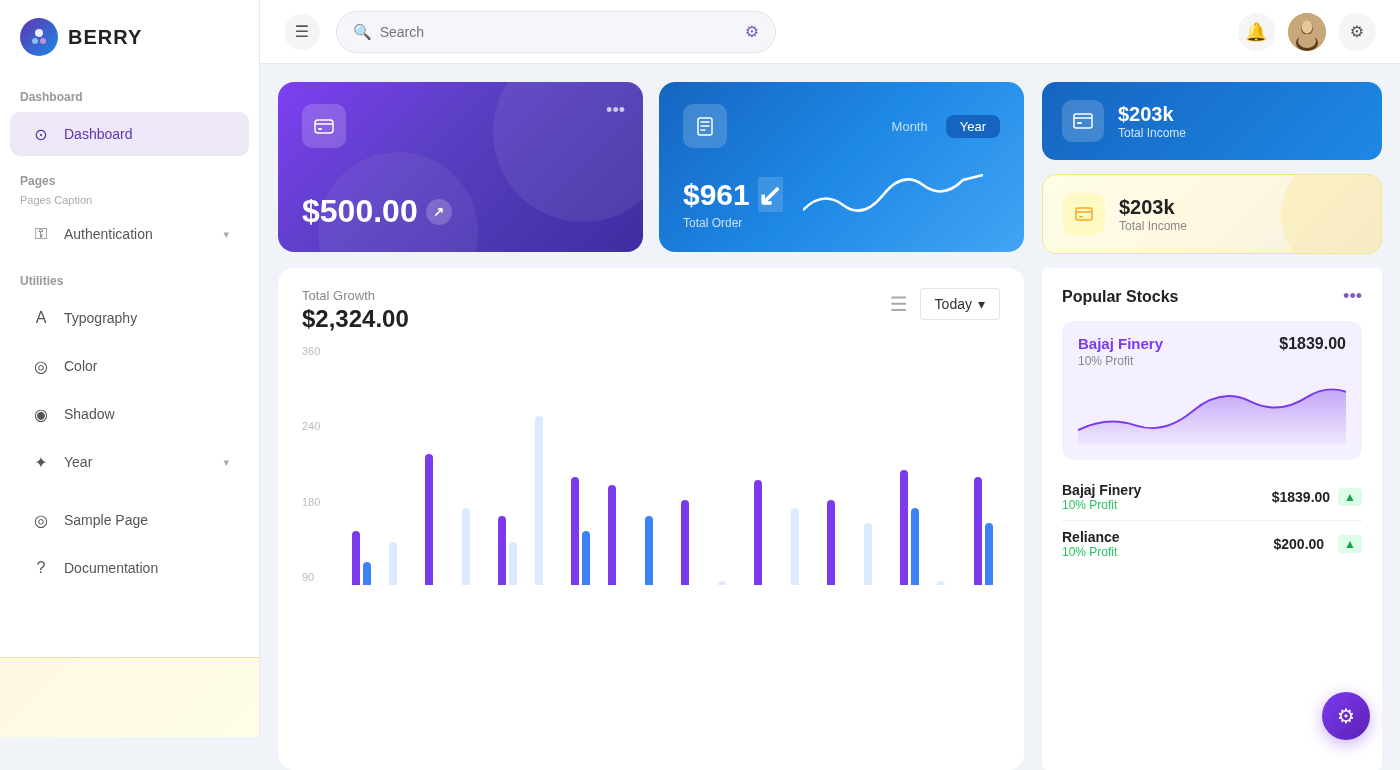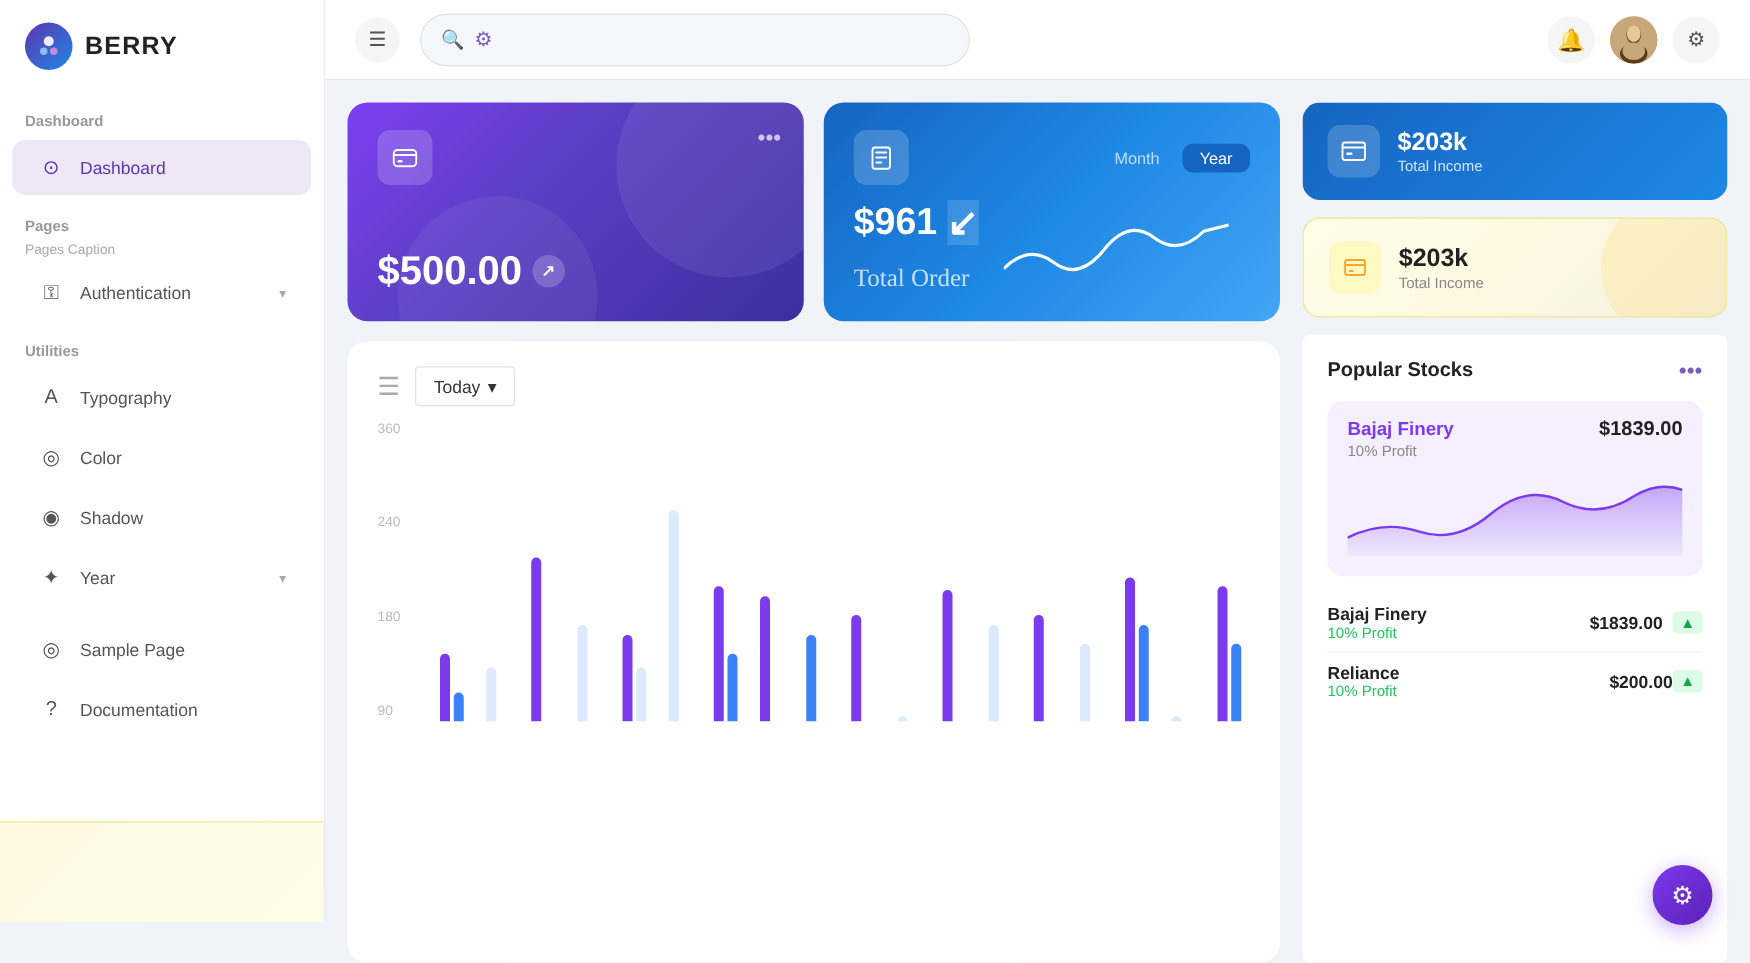--- a/index.html
+++ b/index.html
@@ -259,21 +259,21 @@
       font-weight: 500;
     }
     .tab-btn.inactive { background: transparent; color: rgba(255,255,255,0.7); text-align: center; }
     .tab-btn.active-tab { background: #1565c0; color: #fff; }
     .card-order-content {
       display: flex; align-items: flex-end; justify-content: space-between;
       margin-top: 12px; flex: 1;
     }
     .card-order-left { display: flex; flex-direction: column; }
     .card-order-amount { font-size: 30px; font-weight: 700; display: flex; align-items: center; gap: 8px; }
-    .card-order-label { font-size: 20px; color: rgba(255,255,255,0.75); margin-top: 16px; font-family: Liberation Serif, serif; }
+    .card-order-label { font-size: 12px; color: rgba(255,255,255,0.75); margin-top: 4px; }
     .wave-chart { flex: 1; display: flex; align-items: flex-end; padding-left: 20px; }
     .wave-chart svg { width: 180px; height: 70px; }
 
     
     .chart-section {
       background: #fff;
       border-radius: 16px;
       padding: 20px 24px;
       flex: 1;
       min-height: 0;
@@ -502,20 +502,21 @@
 </div>
 
 <div class="main-wrapper">
 
   <div class="header">
     <button class="hamburger-btn">
       <span>☰</span>
     </button>
     <div class="search-bar">
       <span style="color:#aaa; font-size:15px;">🔍</span>
+      <input type="text" placeholder="Search" style="">
       <span class="filter-icon">⚙</span>
     </div>
     <div class="header-spacer"></div>
     <div class="header-actions">
       <button class="notif-btn">
         <span>🔔</span>
       </button>
       <div class="avatar">
         <svg viewBox="0 0 38 38" fill="none" xmlns="http://www.w3.org/2000/svg">
           <circle cx="19" cy="19" r="19" fill="#c8a87a"></circle>
@@ -581,20 +582,24 @@
               <svg viewBox="0 0 180 70" fill="none" xmlns="http://www.w3.org/2000/svg">
                 <path d="M0 50 Q20 30 40 45 Q60 60 80 35 Q100 10 120 25 Q140 40 160 20 L180 15" stroke="white" stroke-width="2.5" fill="none"></path>
               </svg>
             </div>
           </div>
         </div>
       </div>
 
       <div class="chart-section">
         <div class="chart-header">
+          <div>
+            <div class="chart-title">Total Growth</div>
+            <div class="chart-amount">$2,324.00</div>
+          </div>
           <div style="display:flex; align-items:center; gap:12px; position:relative;">
             <span style="color:#aaa; font-size:20px; cursor:pointer;">☰</span>
             <button class="today-btn">
               <span>Today</span>
               <span>▾</span>
             </button>
           </div>
         </div>
         <div class="bar-chart-area" id="barChart">
           <div class="chart-y-labels">
@@ -732,21 +737,21 @@
       <div style="display:flex;align-items:center;gap:8px;">
         <span class="stock-price">$1839.00</span>
         <span class="trend-badge-up">▲</span>
       </div>
     </div>
             <div class="stock-row">
       <div>
         <div class="stock-row-name">Reliance</div>
         <div class="stock-row-sub profit">10% Profit</div>
       </div>
-      <div style="display:flex;align-items:center;gap:0;">
+      <div style="display:flex;align-items:center;gap:14px;">
         <span class="stock-price">$200.00</span>
         <span class="trend-badge-up">▲</span>
       </div>
     </div>
           </div>
       </div>
     </div>
   </div>
 </div>
 

